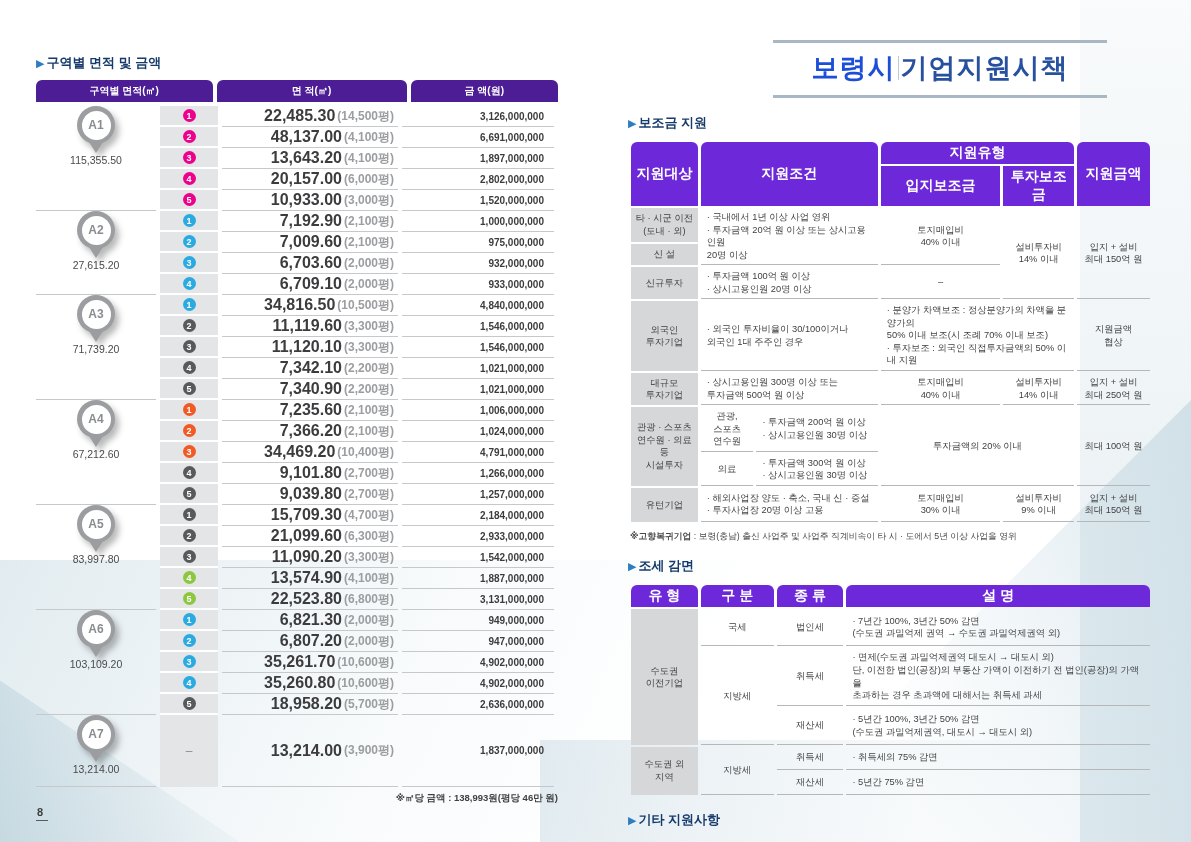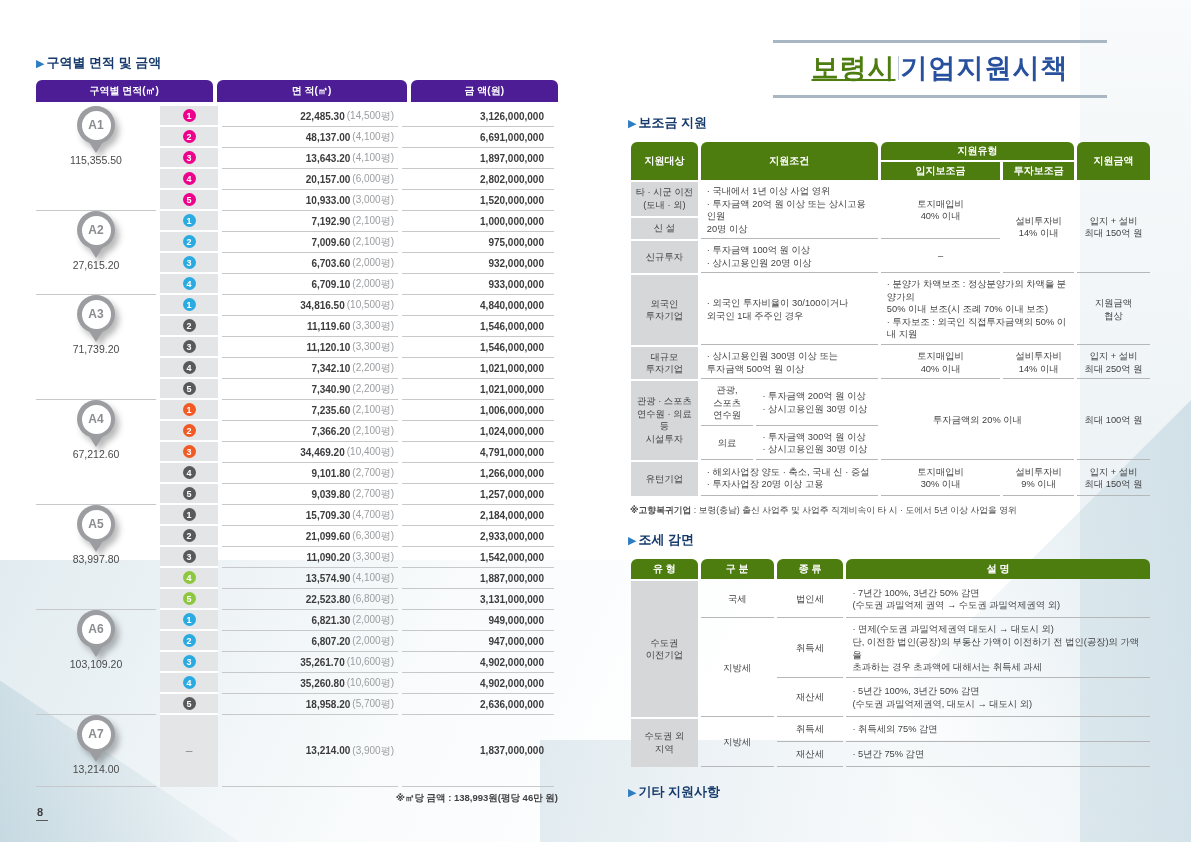--- a/index.html
+++ b/index.html
@@ -38,22 +38,22 @@
              justify-content:flex-start;border-bottom:1px solid #c6c8ca;}
   .zone-rows{display:flex;flex-direction:column;flex:1;}
   .zrow{display:flex;height:21px;}
   .no-cell{width:58px;margin-right:4px;background:#e4e5e6;display:flex;align-items:center;
            justify-content:center;border-bottom:2px solid #fff;box-sizing:border-box;}
   .area-cell{width:176px;margin-right:4px;border-bottom:1px solid #c6c8ca;display:flex;
              align-items:center;justify-content:flex-end;padding-right:4px;box-sizing:border-box;}
   .amt-cell{width:152px;border-bottom:1px solid #c6c8ca;display:flex;align-items:center;
             justify-content:flex-end;padding-right:10px;box-sizing:border-box;
             font-weight:bold;font-size:10px;color:#3c3c3e;}
-  .area{font-weight:bold;font-size:10px;color:#3c3c3e;}
-  .py{font-size:10px;color:#9b9da0;margin-left:2px;}
+  .area{font-weight:bold;font-size:16px;color:#3c3c3e;}
+  .py{font-size:12px;color:#9b9da0;margin-left:2px;font-weight:bold;}
   .circ{width:13px;height:13px;border-radius:50%;background:#58595b;color:#fff;font-size:9px;
         font-weight:bold;display:flex;align-items:center;justify-content:center;}
   .pin{position:relative;width:38px;height:38px;background:#9b9da0;border-radius:50%;
        display:flex;align-items:center;justify-content:center;
        filter:drop-shadow(4px 5px 3px rgba(0,0,0,.28));}
   .pin::after{content:'';position:absolute;bottom:-9px;left:50%;transform:translateX(-50%);
        border:7px solid transparent;border-top:11px solid #9b9da0;border-bottom:0;}
   .pin-inner{width:29px;height:29px;background:#fff;border-radius:50%;display:flex;
        align-items:center;justify-content:center;color:#8a8c8f;font-weight:bold;font-size:12px;}
   .zone-total{margin-top:10px;font-size:10.5px;color:#4a4a4c;}
@@ -63,25 +63,25 @@
   .left-foot{text-align:right;font-size:9.5px;font-weight:bold;color:#3f3f41;margin-top:5px;}
   .pageno{position:absolute;left:36px;top:806px;font-size:11px;font-weight:bold;color:#3f3f41;
           border-bottom:1px solid #5a5a5a;padding:0 5px 2px 1px;z-index:2;}
 
   
   .right{position:absolute;left:628px;top:40px;width:530px;z-index:2;}
   .main-title{width:334px;margin-left:145px;text-align:center;margin-bottom:16px;}
   .main-title .rule{height:3px;background:#a9b6c3;}
   .title-text{font-size:27px;font-weight:bold;letter-spacing:1px;padding:7px 0 9px 0;
               display:flex;align-items:center;justify-content:center;}
-  .t1{color:#4d7c0f;text-decoration:underline;}
+  .t1{color:#1d4ed8;}
   .tdiv{display:inline-block;width:1px;height:24px;background:#bcc9d8;margin:0 2px;}
   .t2{color:#27509e;}
   table{border-collapse:separate;border-spacing:3px 2px;table-layout:fixed;width:525px;}
-  th{background:#4d7c0f;color:#fff;font-weight:bold;font-size:10px;padding:2px;}
+  th{background:#6d28d9;color:#fff;font-weight:bold;font-size:14px;padding:2px;}
   .th-main{border-radius:6px 6px 0 0;}
   td{font-size:9.3px;line-height:1.35;color:#3f3f41;vertical-align:middle;
      padding:3px 4px;border-bottom:1px solid #b5b7b9;white-space:pre-line;}
   td.label{background:#d6d7d8;text-align:center;border-bottom:none;padding:3px 2px;}
   td.val{text-align:center;}
   td.subl{text-align:center;}
   td.cond{padding-left:6px;}
   .footnotes{font-size:8.8px;color:#4a4a4c;line-height:1.55;margin:6px 0 14px 2px;}
   .footnotes .fn-title{font-weight:bold;}
   .footnotes .fn-line{padding-left:6px;}

